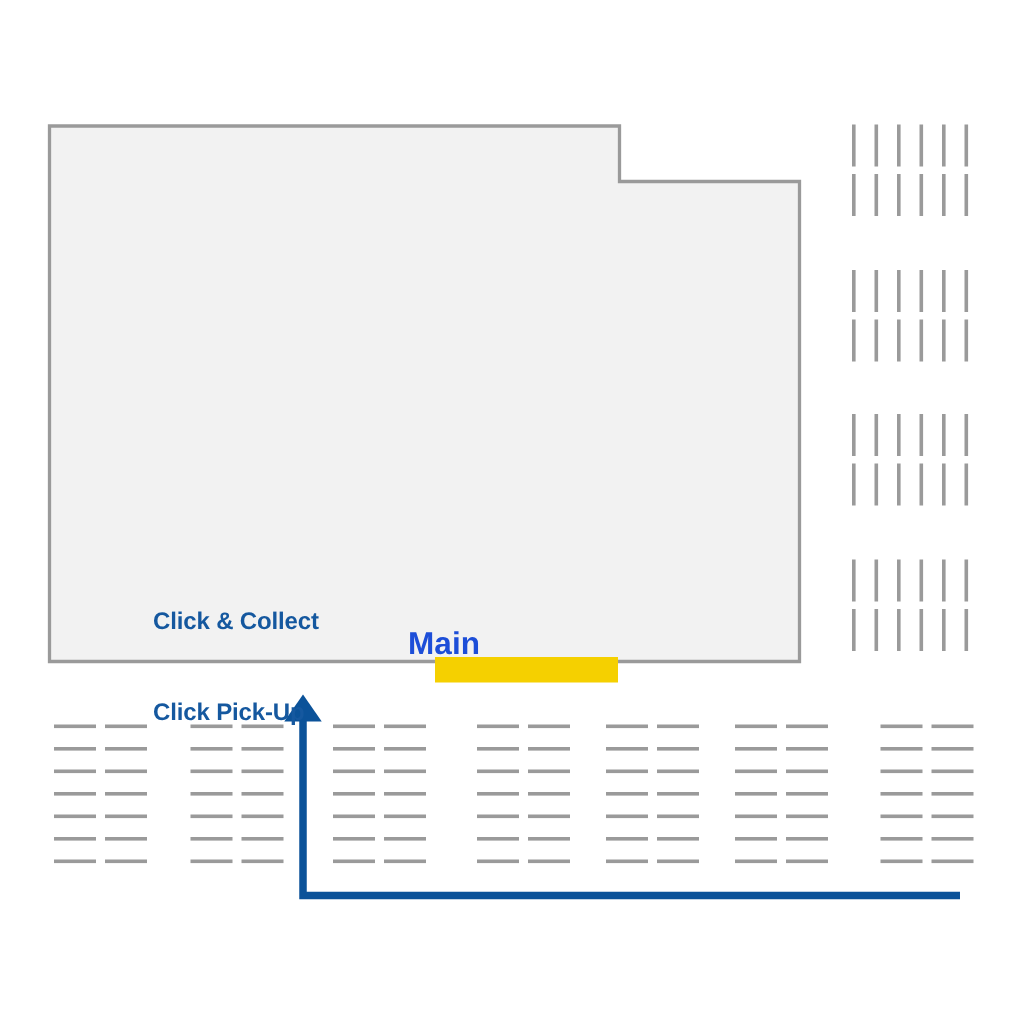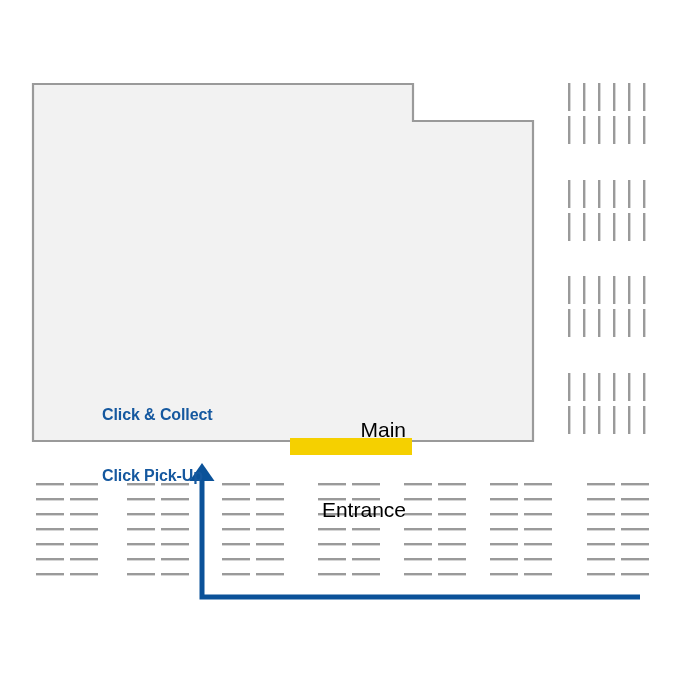--- a/index.html
+++ b/index.html
@@ -44,24 +44,24 @@
     font-size: 16px;
     font-weight: bold;
     color: #15589f;
     letter-spacing: -0.1px;
   }
   #pickup-label .ln { display: block; }
   #entrance-label {
     left: 186px;
     top: 363px;
     width: 220px;
-    text-align: right;
+    text-align: center;
     font-size: 21px;
-    font-weight: normal;
-    color: #000000;
+    font-weight: bold;
+    color: #1d4ed8;
   }
   #entrance-label .ln { display: block; }
 </style>
 </head>
 <body>
 
 <div id="map-root">
 
   <svg id="map-svg" viewBox="0 0 676 676">
 
@@ -263,18 +263,17 @@
 
   <div class="label-layer">
 
     <div class="lbl" id="pickup-label">
       <span class="ln">Click &amp; Collect</span>
       <span class="ln">Click Pick-Up</span>
     </div>
 
     <div class="lbl" id="entrance-label">
       <span class="ln">Main</span>
-      <span class="ln">Entrance</span>
     </div>
 
   </div>
 
 </div>
 
 </body></html>

